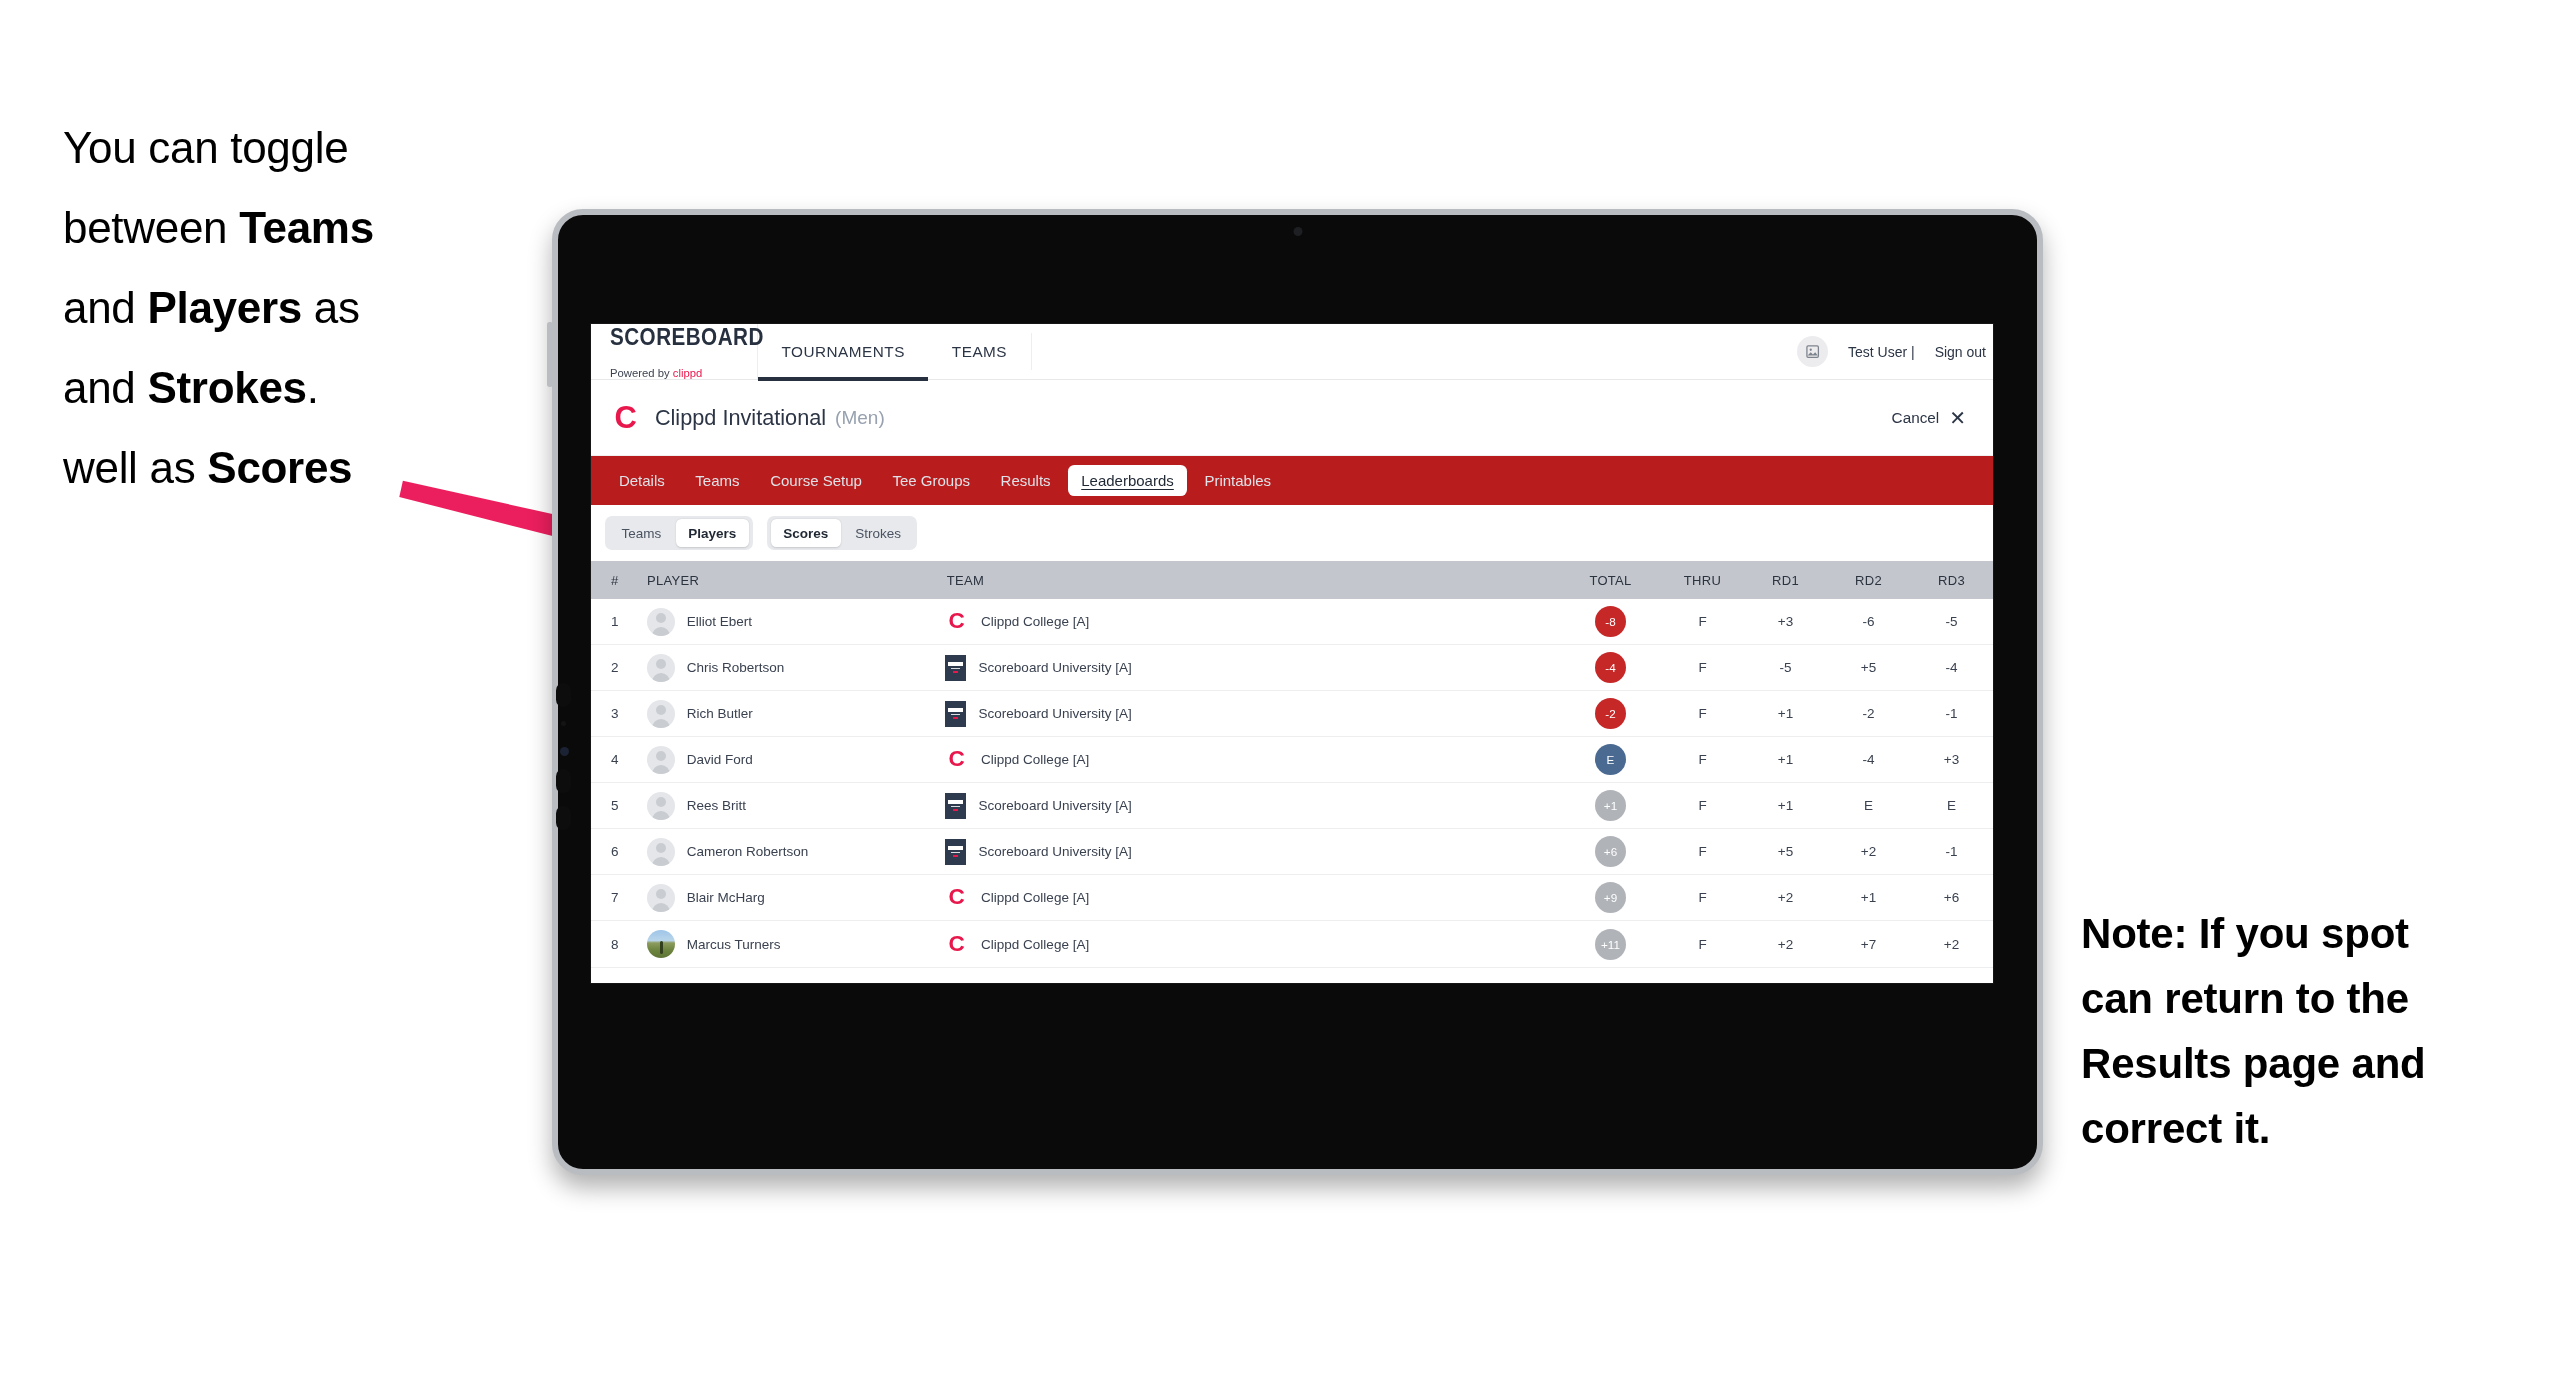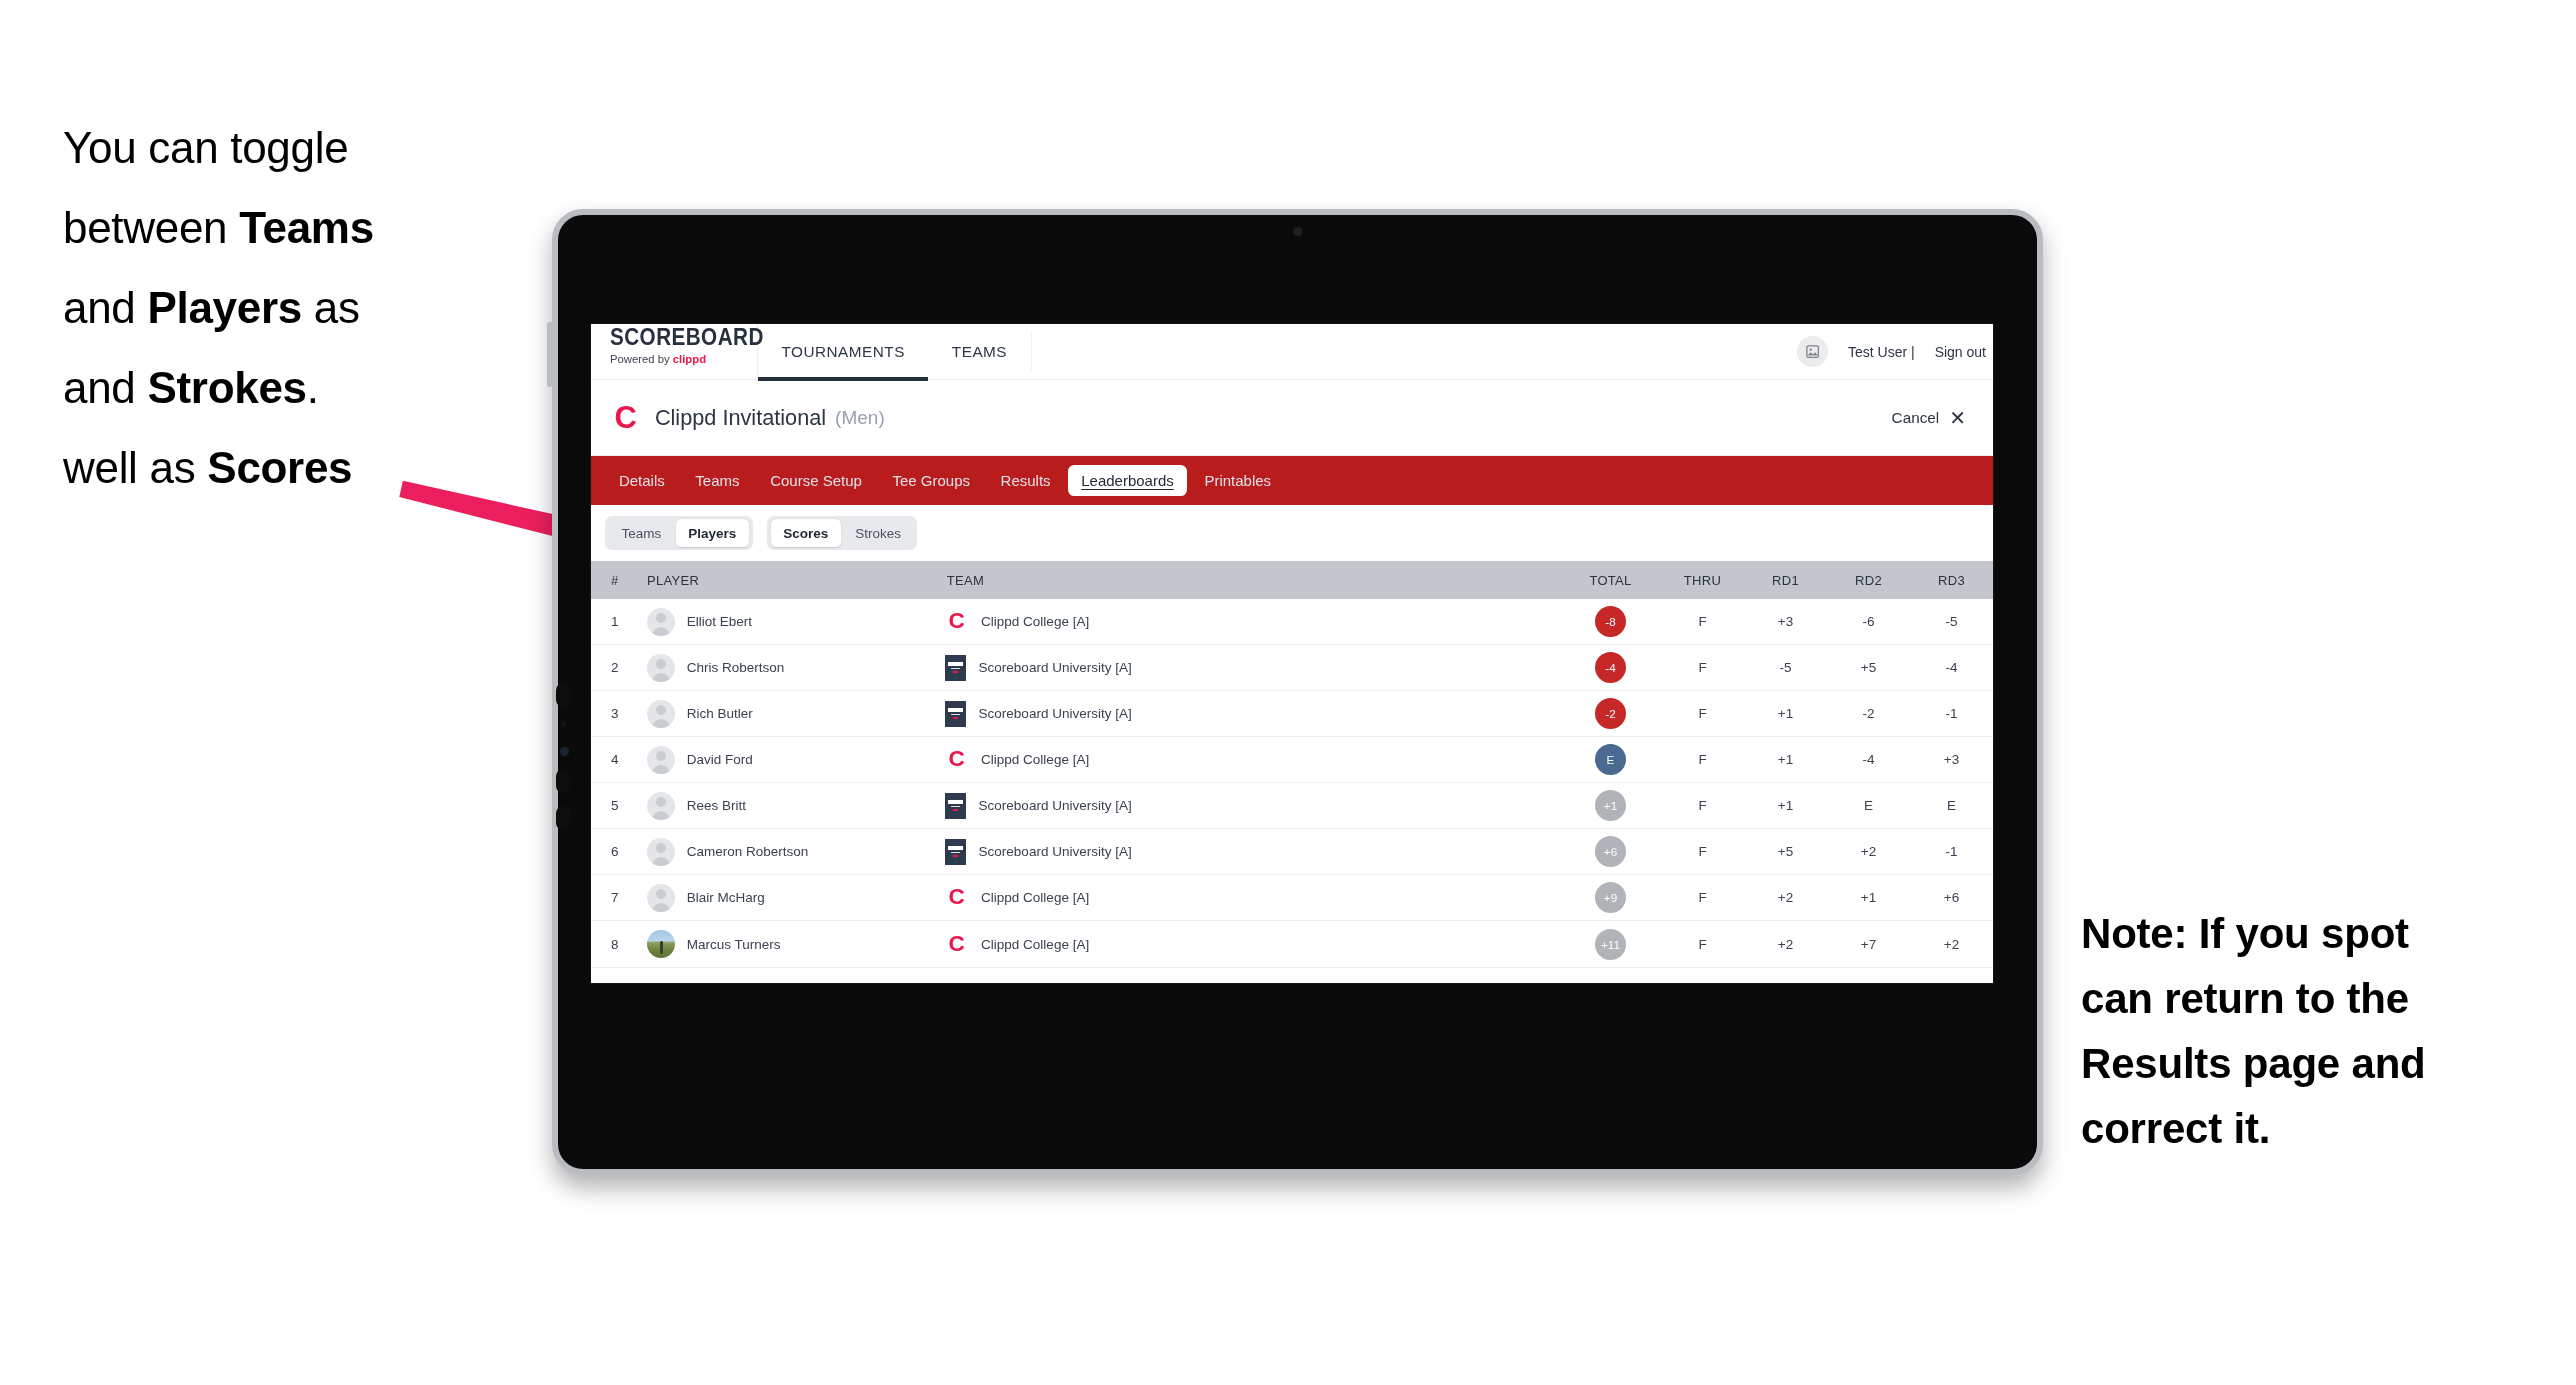--- a/index.html
+++ b/index.html
@@ -59,27 +59,27 @@
   .screen {
     position:absolute; left: 33px; top: 109px;
     width: 1402px; height: 659px;
     background: #ffffff; overflow:hidden;
     box-shadow: 0 0 0 0.9px rgba(255,255,255,.06);
   }
 
   
   .appbar { height: 56px; background:#fff; display:flex; align-items:stretch;
             border-bottom: 1.8px solid #e6e8ea; position:relative; }
-  .brand { width: 167px; display:flex; flex-direction:column; justify-content:flex-start;
+  .brand { width: 167px; display:flex; flex-direction:column; justify-content:space-between;
            padding-left: 19px; border-right:0.9px solid #eceef0; }
   .brand-name { font-size: 23.5px; font-weight: 800; color:#27303f; letter-spacing: 0.5px;
                 font-family:"Liberation Sans Narrow","Liberation Sans",sans-serif;
                 transform: scaleX(0.88); transform-origin: left center; }
   .brand-sub { font-size: 11.3px; color:#3d4450; margin-top: 1.8px; white-space:nowrap; }
-  .brand-sub .clippd { color:#e8174c; font-weight:700; }
+  .brand-sub .clippd { color:#e8174c; font-weight:400; }
   .navtab { display:flex; align-items:center; padding: 0 23.5px; font-size: 15.3px;
             color:#2c3545; letter-spacing:0.5px; position:relative; cursor:pointer; }
   .navtab.active::after { content:""; position:absolute; left:0; right:0; bottom:-1.8px;
             height: 3.6px; background:#27303f; }
   .nav-sep { width:0.9px; background:#eceef0; margin: 9px 0; }
   .appbar-right { margin-left:auto; display:flex; align-items:center; gap: 20px; padding-right: 7px; }
   .avatar-circle { width: 31px; height: 31px; border-radius:50%; background:#ececee;
                    display:flex; align-items:center; justify-content:center; }
   .user-txt { font-size: 14px; color:#2c3545; }
   .signout { font-size: 14px; color:#2c3545; cursor:pointer; }

